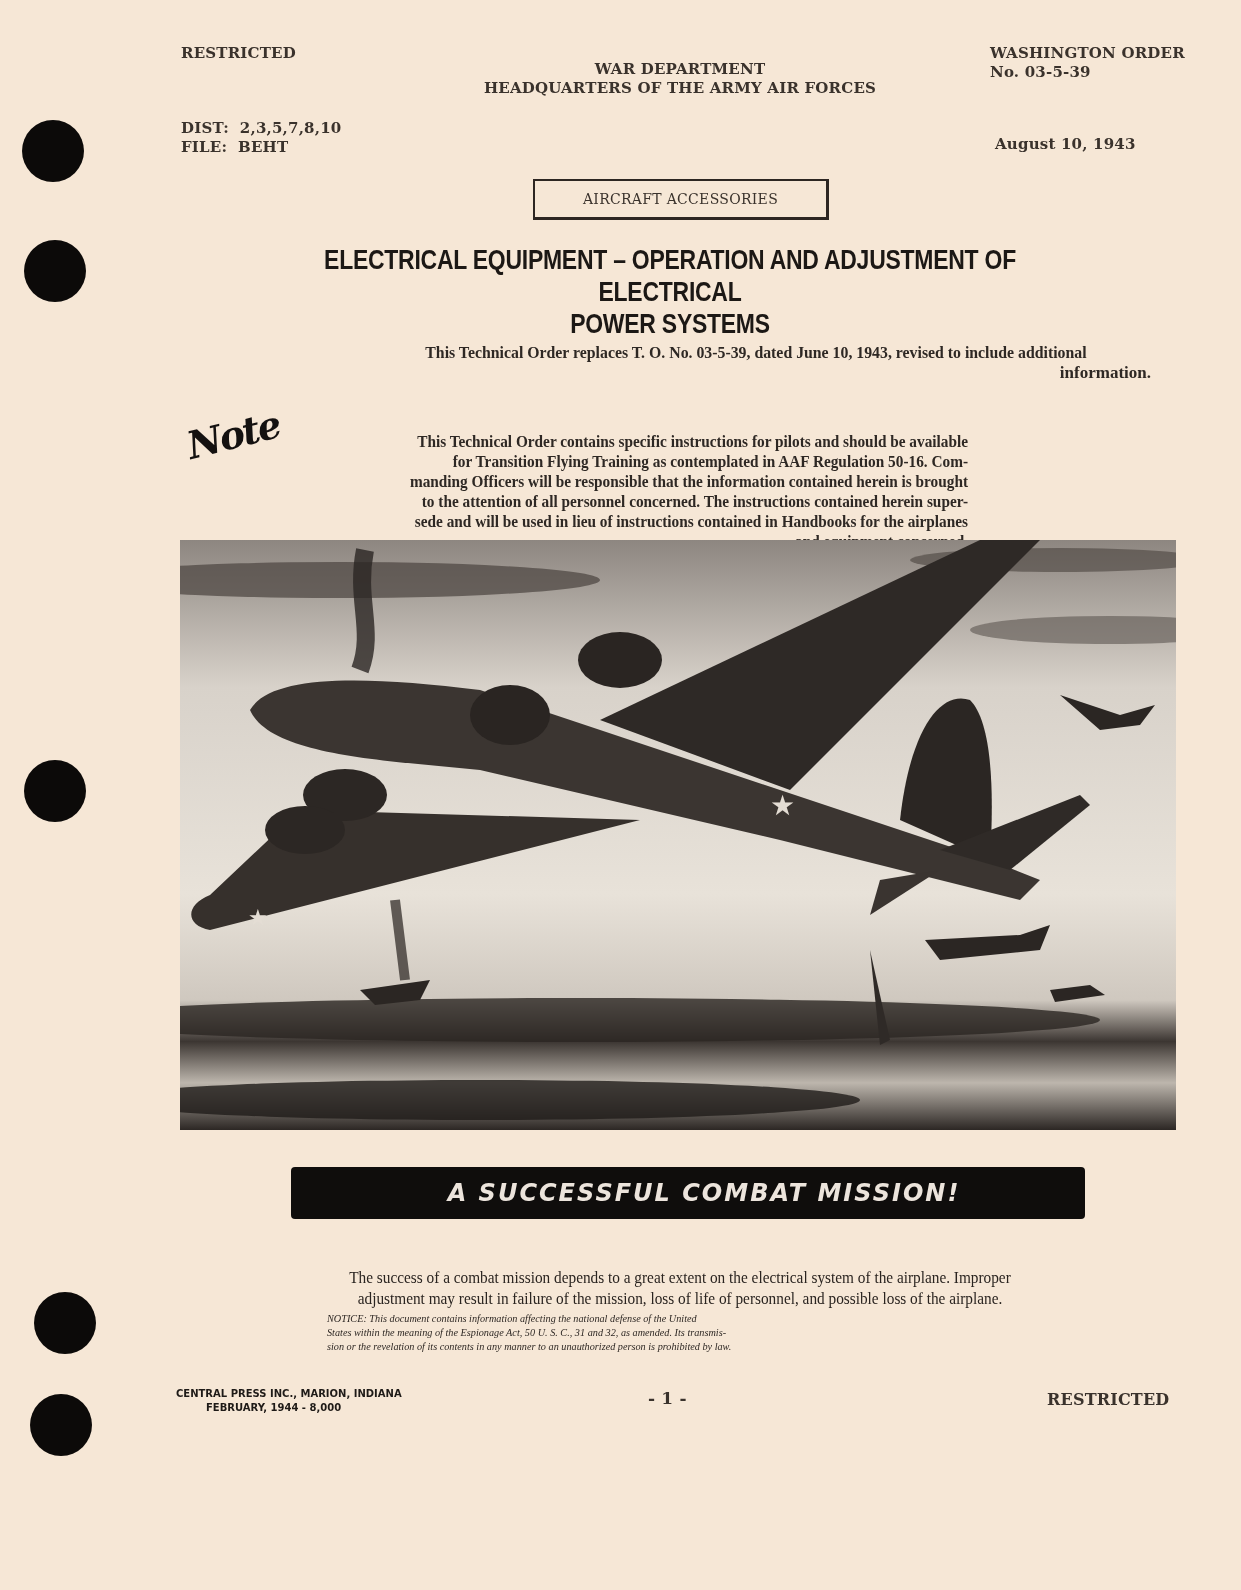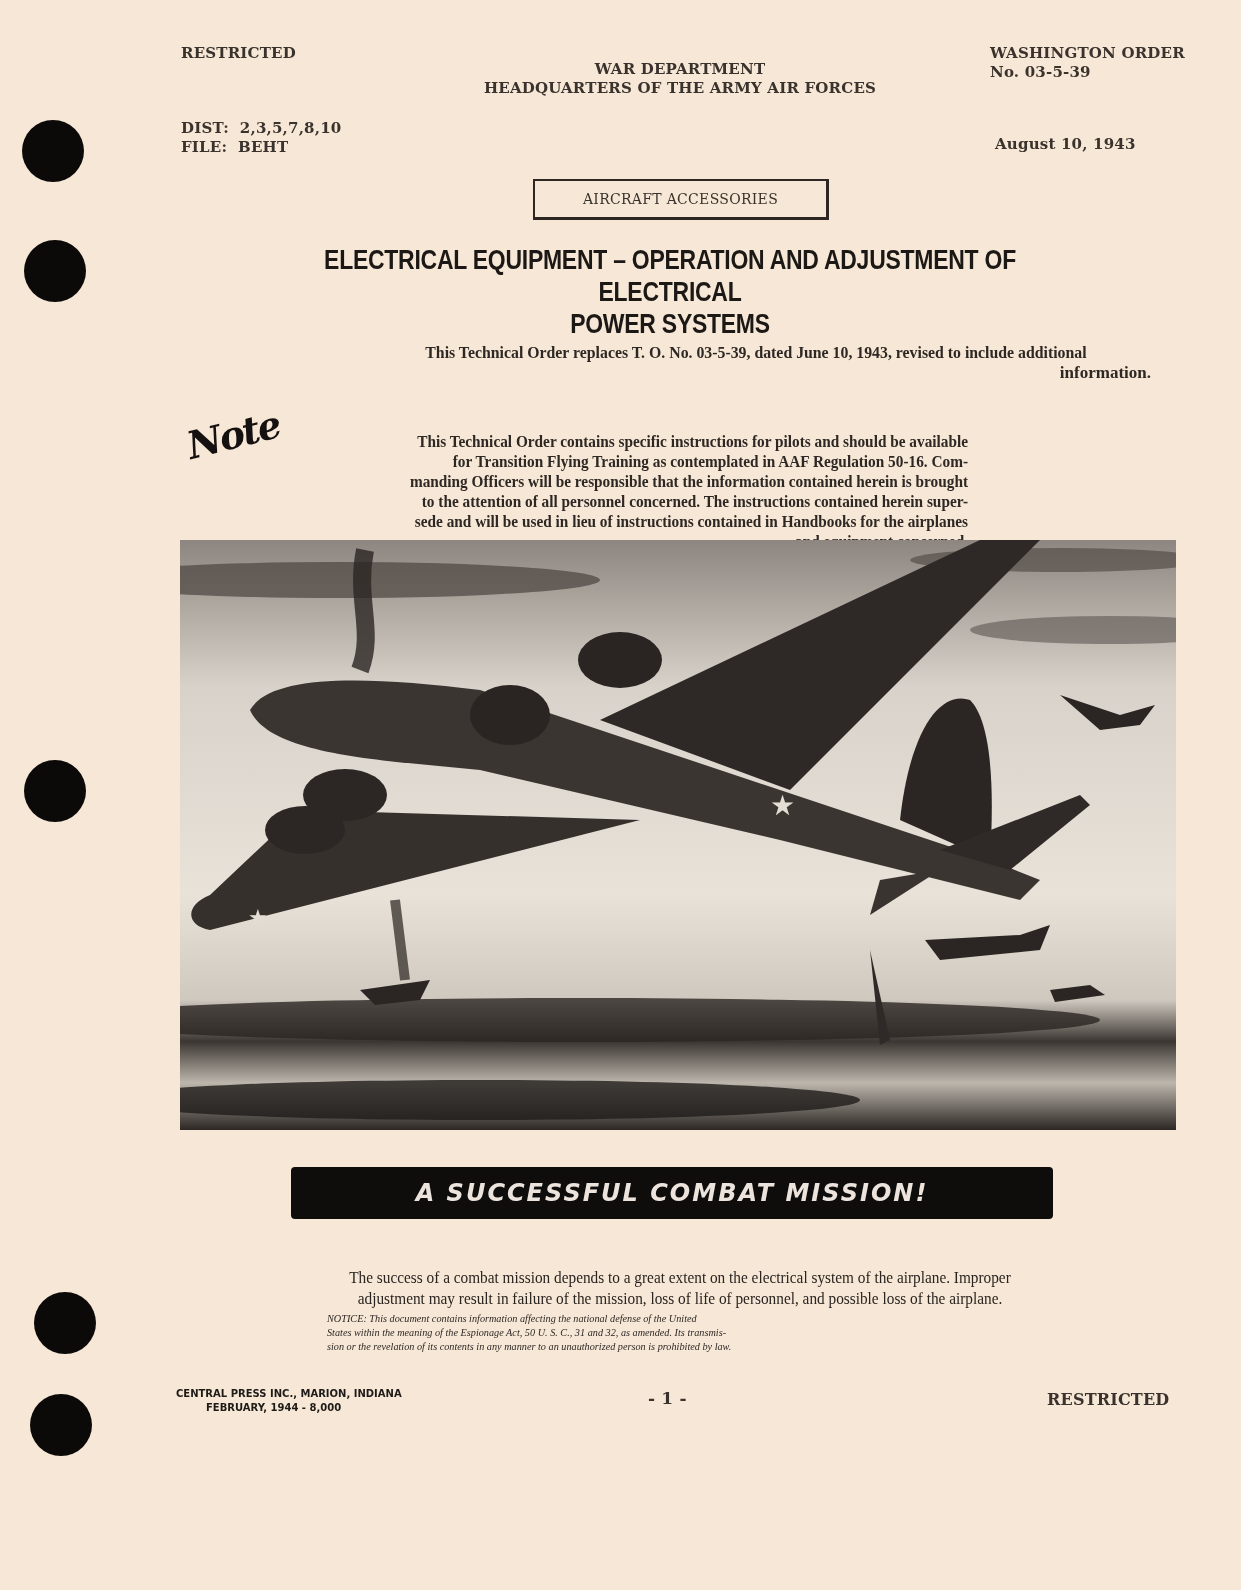--- a/index.html
+++ b/index.html
@@ -32,21 +32,21 @@
   .note-mark {
     left: 188px; top: 410px; width: 110px; height: 60px;
     font-family: "DejaVu Serif", serif; font-style: italic; font-weight: bold;
     font-size: 38px; color: #141110; transform: rotate(-14deg); letter-spacing: -2px;
   }
   .illus { left: 180px; top: 540px; width: 996px; height: 590px; overflow: hidden; background: #b9b2aa; }
   .banner {
     left: 291px; top: 1167px; width: 762px; height: 52px; background: #0f0d0c;
     border-radius: 4px; display: flex; align-items: center; justify-content: center;
     font-family: "DejaVu Sans", sans-serif; font-weight: bold; font-style: italic;
-    font-size: 24px; color: #ece4dc; letter-spacing: 2px;
+    font-size: 24px; color: #ece4dc; letter-spacing: 2px; padding-left: 32px;
   }
   .closing { font-family: "Liberation Serif", serif; font-weight: normal; font-size: 17px; color: #2a2420; line-height: 21px; text-align: center; }
   .notice { font-family: "Liberation Serif", serif; font-size: 11px; color: #2e2824; line-height: 14px; font-style: italic; }
   .footer-left { font-family: "DejaVu Sans", sans-serif; font-weight: bold; font-size: 10px; color: #1e1a17; line-height: 14px; }
 </style>
 </head>
 <body>
 
 <div class="hole" style="left:22px;top:120px;"></div>
 <div class="hole" style="left:24px;top:240px;"></div>

